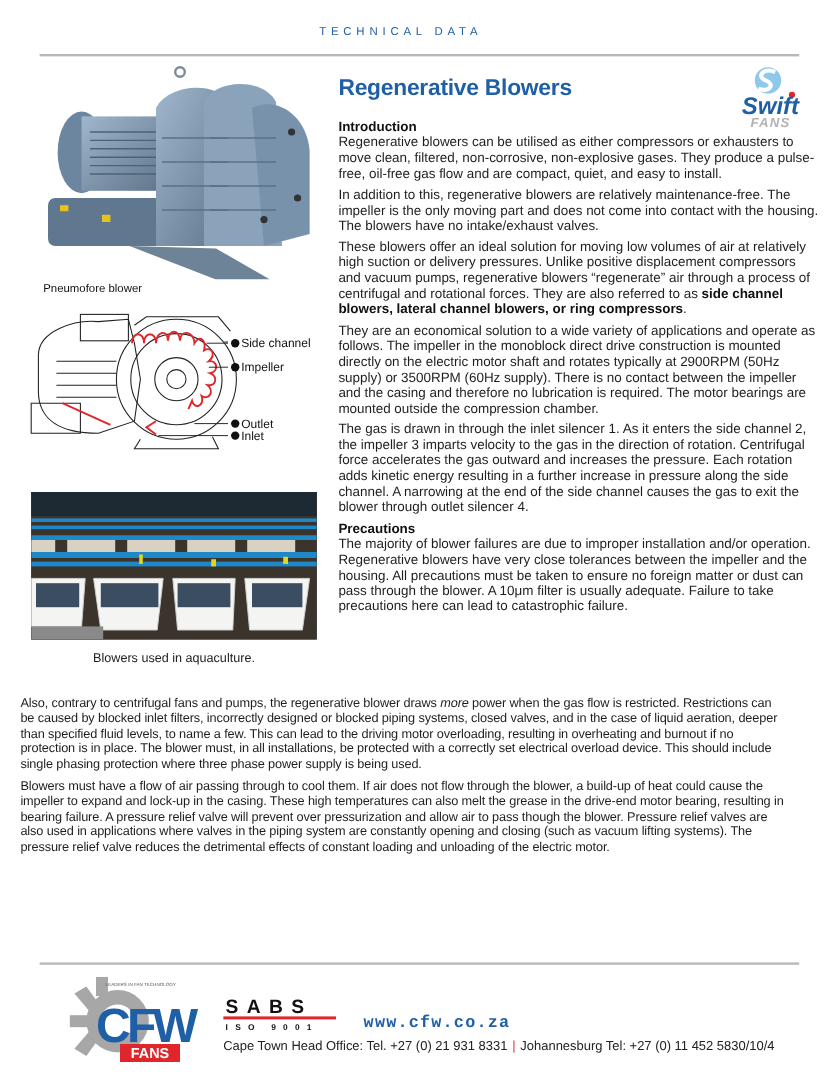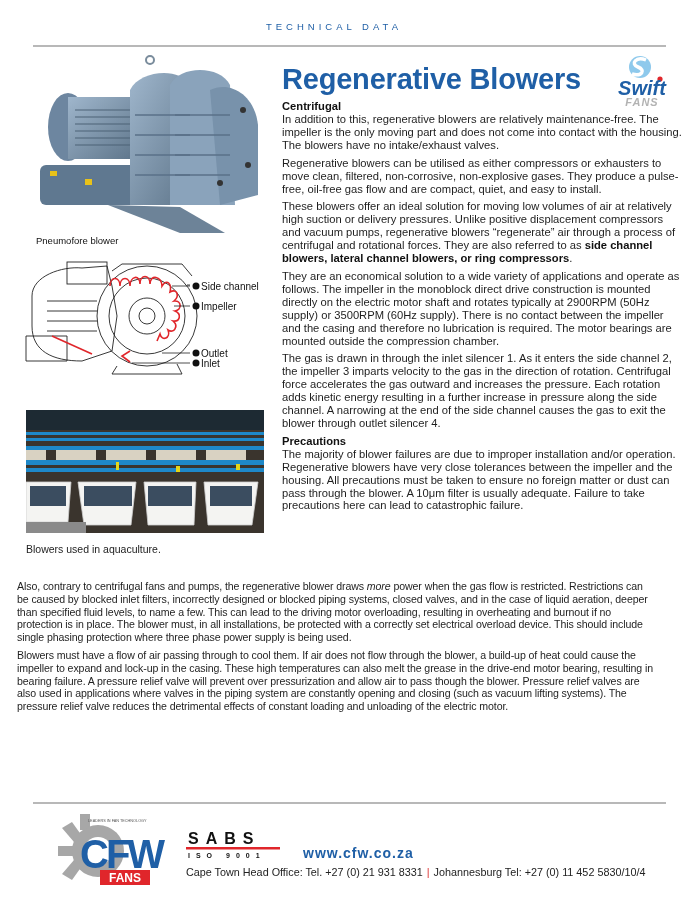--- a/index.html
+++ b/index.html
@@ -12,25 +12,25 @@
   }
   .rule { position: absolute; left: 33px; width: 633px; height: 2px; background: #b8b8b8; }
   .rule.top { top: 45px; }
   .rule.bottom { top: 802px; }
 
   
   .blower-photo { position: absolute; left: 30px; top: 55px; width: 232px; height: 178px; }
   .photo-caption-1 { position: absolute; left: 36px; top: 235px; font-size: 9.5px; color: #111; text-align: right; }
   .diagram { position: absolute; left: 22px; top: 256px; width: 250px; height: 120px; }
   .aqua-photo { position: absolute; left: 26px; top: 410px; width: 238px; height: 123px; overflow: hidden; background: #2d2b28; }
-  .photo-caption-2 { position: absolute; left: 26px; top: 543px; width: 238px; font-size: 10.5px; color: #222; }
+  .photo-caption-2 { position: absolute; left: 26px; top: 543px; width: 238px; text-align: center; font-size: 10.5px; color: #222; }
 
   
   .title {
-    position: absolute; left: 282px; top: 63px; font-size: 29px; font-weight: bold;
+    position: absolute; left: 282px; top: 63px; font-size: 19px; font-weight: bold;
     color: #1f5fa6; letter-spacing: -0.2px;
   }
   .swift-logo { position: absolute; left: 602px; top: 55px; width: 80px; height: 52px; }
   .right-col {
     position: absolute; left: 282px; top: 100px; width: 400px;
     font-size: 11.2px; line-height: 12.9px; color: #1e1e1e;
   }
   .right-col h3 { font-size: 11.2px; font-weight: bold; color: #111; line-height: 13px; }
   .right-col p { margin-bottom: 5px; }
   .right-col b { font-weight: bold; color: #111; }
@@ -38,21 +38,21 @@
   
   .full-col {
     position: absolute; left: 17px; top: 580px; width: 640px;
     font-size: 10.6px; line-height: 12.8px; color: #1e1e1e; letter-spacing: -0.1px;
   }
   .full-col p { margin-bottom: 5px; }
 
   
   .cfw-logo { position: absolute; left: 58px; top: 814px; width: 110px; height: 72px; }
   .sabs-logo { position: absolute; left: 186px; top: 830px; width: 94px; height: 30px; }
-  .website { position: absolute; left: 303px; top: 845px; font-size: 14px; font-weight: bold; color: #1f5fa6; letter-spacing: 1px; }
+  .website { position: absolute; left: 303px; top: 845px; font-size: 14px; font-weight: bold; color: #1f5fa6; letter-spacing: 1px; font-family: Liberation Mono, monospace; }
   .contact { position: absolute; left: 186px; top: 866px; font-size: 10.8px; color: #222; white-space: nowrap; }
   .contact .sep { color: #d33; margin: 0 4px; }
 </style>
 </head>
 <body>
 
 <div class="header-label">TECHNICAL DATA</div>
 <div class="rule top"></div>
 
 <svg class="blower-photo" viewBox="0 0 232 178">
@@ -174,23 +174,23 @@
 <div class="title">Regenerative Blowers</div>
 <svg class="swift-logo" viewBox="0 0 80 52" font-family="Liberation Sans, sans-serif">
   <circle cx="38" cy="12" r="11" fill="#8ec9ec"></circle>
   <path d="M44,5 C34,1 28,9 36,12 C44,15 40,22 30,19" fill="none" stroke="#ffffff" stroke-width="3.5"></path>
   <circle cx="58" cy="24" r="2.6" fill="#e0262b"></circle>
   <text x="40" y="40" text-anchor="middle" font-size="20" font-weight="bold" font-style="italic" fill="#1f5fa6">Swift</text>
   <text x="40" y="51" text-anchor="middle" font-size="11" font-weight="bold" font-style="italic" fill="#b3b3b3" letter-spacing="1">FANS</text>
 </svg>
 
 <div class="right-col">
-  <h3>Centrifugal</h3>
+  <h3>Introduction</h3>
+  <p>Regenerative blowers can be utilised as either compressors or exhausters to move clean, filtered, non-corrosive, non-explosive gases. They produce a pulse-free, oil-free gas flow and are compact, quiet, and easy to install.</p>
   <p>In addition to this, regenerative blowers are relatively maintenance-free. The impeller is the only moving part and does not come into contact with the housing. The blowers have no intake/exhaust valves.</p>
-  <p>Regenerative blowers can be utilised as either compressors or exhausters to move clean, filtered, non-corrosive, non-explosive gases. They produce a pulse-free, oil-free gas flow and are compact, quiet, and easy to install.</p>
   <p><span>These blowers offer an ideal solution for moving low volumes of air at relatively high suction or delivery pressures. Unlike positive displacement compressors and vacuum pumps, regenerative blowers “regenerate” air through a process of centrifugal and rotational forces. They are also referred to as </span><b>side channel blowers, lateral channel blowers, or ring compressors</b><span>.</span></p>
   <p>They are an economical solution to a wide variety of applications and operate as follows. The impeller in the monoblock direct drive construction is mounted directly on the electric motor shaft and rotates typically at 2900RPM (50Hz supply) or 3500RPM (60Hz supply). There is no contact between the impeller and the casing and therefore no lubrication is required. The motor bearings are mounted outside the compression chamber.</p>
   <p>The gas is drawn in through the inlet silencer 1. As it enters the side channel 2, the impeller 3 imparts velocity to the gas in the direction of rotation. Centrifugal force accelerates the gas outward and increases the pressure. Each rotation adds kinetic energy resulting in a further increase in pressure along the side channel. A narrowing at the end of the side channel causes the gas to exit the blower through outlet silencer 4.</p>
   <h3>Precautions</h3>
   <p>The majority of blower failures are due to improper installation and/or operation. Regenerative blowers have very close tolerances between the impeller and the housing. All precautions must be taken to ensure no foreign matter or dust can pass through the blower. A 10μm filter is usually adequate. Failure to take precautions here can lead to catastrophic failure.</p>
 </div>
 
 <div class="full-col">
   <p><span>Also, contrary to centrifugal fans and pumps, the regenerative blower draws </span><i>more</i><span> power when the gas flow is restricted. Restrictions can be caused by blocked inlet filters, incorrectly designed or blocked piping systems, closed valves, and in the case of liquid aeration, deeper than specified fluid levels, to name a few. This can lead to the driving motor overloading, resulting in overheating and burnout if no protection is in place. The blower must, in all installations, be protected with a correctly set electrical overload device. This should include single phasing protection where three phase power supply is being used.</span></p>
   <p>Blowers must have a flow of air passing through to cool them. If air does not flow through the blower, a build-up of heat could cause the impeller to expand and lock-up in the casing. These high temperatures can also melt the grease in the drive-end motor bearing, resulting in bearing failure. A pressure relief valve will prevent over pressurization and allow air to pass though the blower. Pressure relief valves are also used in applications where valves in the piping system are constantly opening and closing (such as vacuum lifting systems). The pressure relief valve reduces the detrimental effects of constant loading and unloading of the electric motor.</p>

